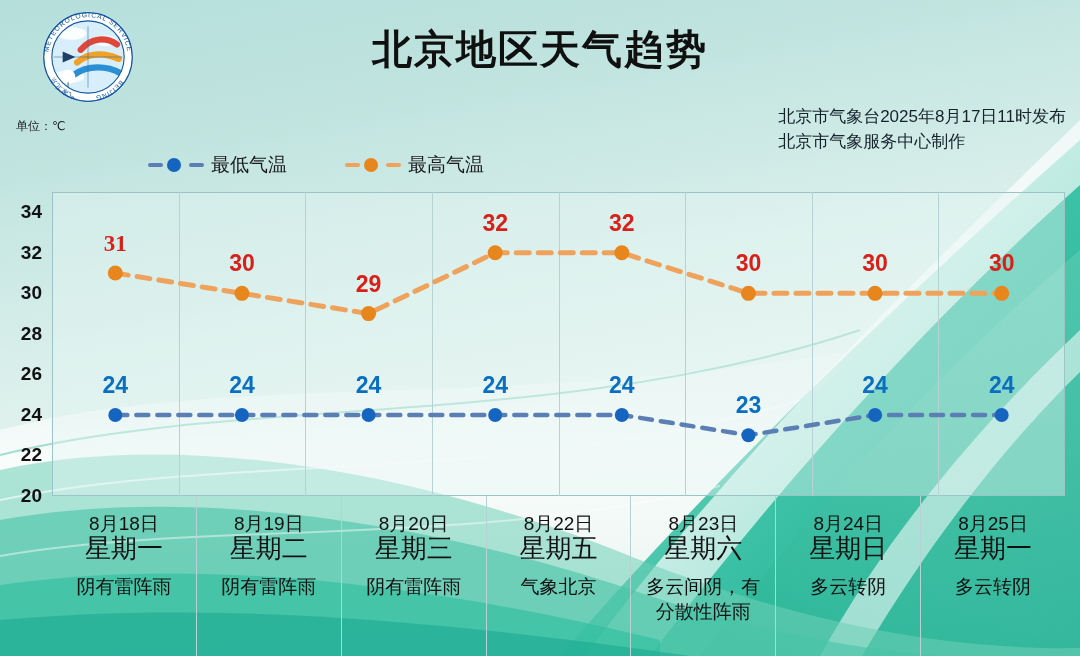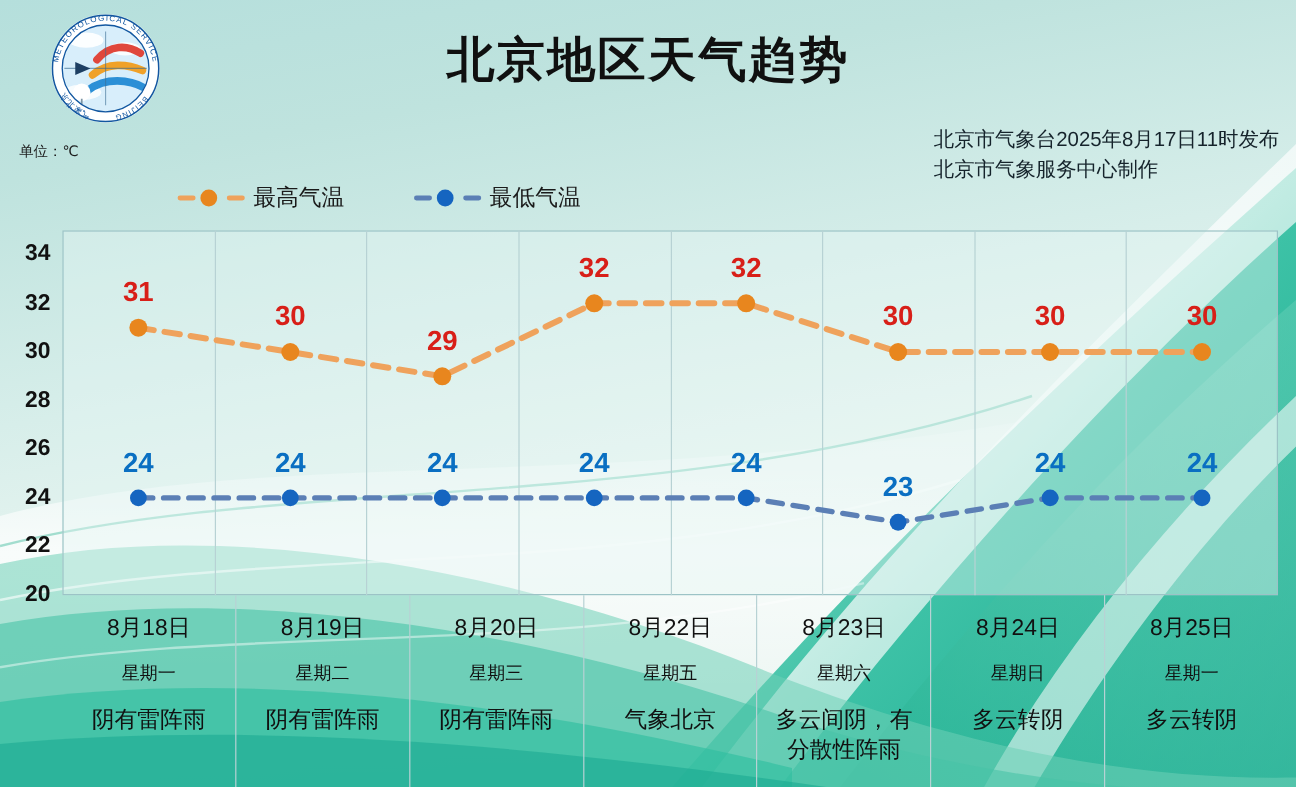--- a/index.html
+++ b/index.html
@@ -93,21 +93,21 @@
   }
   .daycol {
     flex: 1 1 0;
     position: relative;
     padding-top: 16px;
     text-align: center;
     border-right: 1px solid #b7d2d4;
   }
   .daycol:last-child { border-right: none; }
   .daycol .date { font-size: 19px; color: #111; line-height: 24px; }
-  .daycol .dow  { font-size: 15px; color: #111; line-height: 24px; margin-top: 14px; }
+  .daycol .dow  { font-size: 26px; color: #111; line-height: 24px; }
   .daycol .cond { font-size: 19px; color: #111; line-height: 25px; margin-top: 14px; padding: 0 6px; }
 </style>
 </head>
 <body>
 
 <div id="root">
 
   <svg class="bg-waves" viewBox="0 0 1080 656" preserveAspectRatio="none">
     <defs>
       <linearGradient id="gGreen" x1="0" y1="0" x2="1" y2="1">
@@ -190,33 +190,33 @@
   <div class="unit">单位：℃</div>
 
   <div class="issuer">
     <div>北京市气象台2025年8月17日11时发布</div>
     <div>北京市气象服务中心制作</div>
   </div>
 
   <div class="legend">
     <div class="legend-item">
       <span class="legend-swatch">
+        <span class="seg a" style="background:#5b7fb5"></span>
+        <span class="seg b" style="background:#5b7fb5"></span>
+        <span class="dot" style="background:#1565c0"></span>
+      </span>
+      <span class="legend-label">最低气温</span>
+    </div>
+    <div class="legend-item">
+      <span class="legend-swatch">
         <span class="seg a" style="background:#efa25c"></span>
         <span class="seg b" style="background:#efa25c"></span>
         <span class="dot" style="background:#e8861e"></span>
       </span>
       <span class="legend-label">最高气温</span>
-    </div>
-    <div class="legend-item">
-      <span class="legend-swatch">
-        <span class="seg a" style="background:#5b7fb5"></span>
-        <span class="seg b" style="background:#5b7fb5"></span>
-        <span class="dot" style="background:#1565c0"></span>
-      </span>
-      <span class="legend-label">最低气温</span>
     </div>
   </div>
 
   <div class="ylabels" id="ylabels">
       <div class="ylabel" style="top: 20.2667px;">34</div>
       <div class="ylabel" style="top: 60.8px;">32</div>
       <div class="ylabel" style="top: 101.333px;">30</div>
       <div class="ylabel" style="top: 141.867px;">28</div>
       <div class="ylabel" style="top: 182.4px;">26</div>
       <div class="ylabel" style="top: 222.933px;">24</div>
@@ -249,21 +249,21 @@
         <circle cx="63.3125" cy="222.93333333333334" r="7" fill="#1565c0"></circle>
         <circle cx="189.9375" cy="222.93333333333334" r="7" fill="#1565c0"></circle>
         <circle cx="316.5625" cy="222.93333333333334" r="7" fill="#1565c0"></circle>
         <circle cx="443.1875" cy="222.93333333333334" r="7" fill="#1565c0"></circle>
         <circle cx="569.8125" cy="222.93333333333334" r="7" fill="#1565c0"></circle>
         <circle cx="696.4375" cy="243.2" r="7" fill="#1565c0"></circle>
         <circle cx="823.0625" cy="222.93333333333334" r="7" fill="#1565c0"></circle>
         <circle cx="949.6875" cy="222.93333333333334" r="7" fill="#1565c0"></circle>
       </svg>
     <div id="ptlabels">
-        <div class="pt-label hi" style="left: 63.3125px; top: 65.0667px;">31</div>
+        <div class="pt-label hi" style="left: 63.3125px; top: 65.0667px; font-family: Liberation Serif, serif;">31</div>
         <div class="pt-label hi" style="left: 189.938px; top: 85.3333px;">30</div>
         <div class="pt-label hi" style="left: 316.562px; top: 105.6px;">29</div>
         <div class="pt-label hi" style="left: 443.188px; top: 44.8px;">32</div>
         <div class="pt-label hi" style="left: 569.812px; top: 44.8px;">32</div>
         <div class="pt-label hi" style="left: 696.438px; top: 85.3333px;">30</div>
         <div class="pt-label hi" style="left: 823.062px; top: 85.3333px;">30</div>
         <div class="pt-label hi" style="left: 949.688px; top: 85.3333px;">30</div>
         <div class="pt-label lo" style="left: 63.3125px; top: 206.933px;">24</div>
         <div class="pt-label lo" style="left: 189.938px; top: 206.933px;">24</div>
         <div class="pt-label lo" style="left: 316.562px; top: 206.933px;">24</div>

